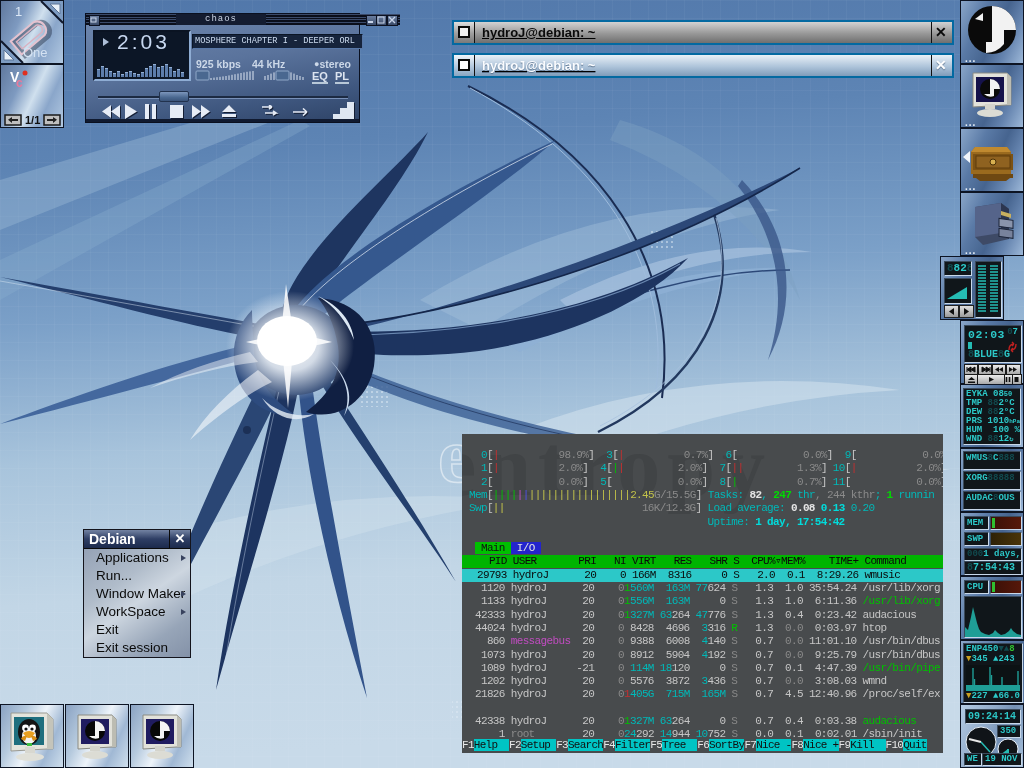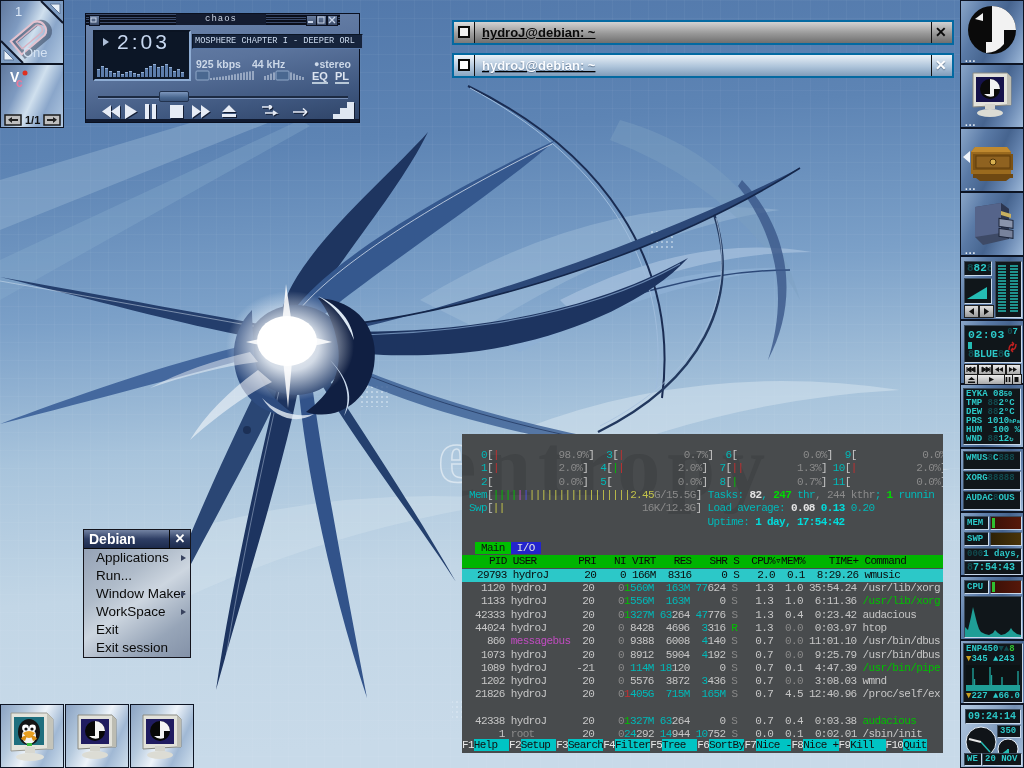--- a/index.html
+++ b/index.html
@@ -179,21 +179,21 @@
 <div class="mi">Run...</div>
 <div class="mi">Window Maker<div class="arr"></div></div>
 <div class="mi">WorkSpace<div class="arr"></div></div>
 <div class="mi">Exit</div>
 <div class="mi">Exit session</div>
 </div>
   </div>
 <style>
 #xmms{position:absolute;left:85px;top:13px;width:273px;height:108px;border:1px solid #0a1020;z-index:4;
  background:linear-gradient(171deg,#7089b0 0%,#5a739c 45%,#3e567e 78%,#2e4366 100%);}
-#xtitle{position:absolute;left:0;top:0;width:254px;height:11px;
+#xtitle{position:absolute;left:0;top:0;width:314px;height:11px;
  background:repeating-linear-gradient(#3a4a6a 0px,#3a4a6a 1px,#0a0e1a 1px,#0a0e1a 2.75px);}
 #xtitle .xt{position:absolute;left:90px;width:90px;text-align:center;font-size:9px;line-height:11px;color:#cdd6e6;background:#141c30;font-family:"Liberation Mono",monospace;letter-spacing:1px;}
 #xtitle .tbtn{position:absolute;top:1px;width:9px;height:9px;background:linear-gradient(#6a7ea0,#3a4a68);border:1px solid #0c1222;}
 #xtitle .tbtn svg{position:absolute;left:0;top:0;}
 #xdisp{position:absolute;left:7px;top:16px;width:94px;height:47px;background:#0c1626;border:2px solid;border-color:#0a1322 #8fadd4 #8fadd4 #0a1322;}
 #xdisp .ply{position:absolute;left:8px;top:6px;width:0;height:0;border-left:6px solid #aebfd8;border-top:4px solid transparent;border-bottom:4px solid transparent;}
 #xdisp .tm{position:absolute;left:22px;top:-2px;font-size:21px;font-weight:normal;color:#c8d8f0;letter-spacing:3px;font-family:"Liberation Sans",sans-serif;}
 #xtit{position:absolute;left:106px;top:20px;width:162px;height:13px;background:#16243c;border:1px solid;border-color:#0a1526 #5878a8 #5878a8 #0a1526;overflow:hidden;padding-left:7px;}
 #xtit span{font-family:"Liberation Mono",monospace;font-size:8.6px;line-height:12px;color:#cddcf0;letter-spacing:0px;white-space:nowrap;position:absolute;left:2px;top:0;}
 .xinfo{position:absolute;top:44px;font-size:10.5px;font-weight:bold;color:#ccd8e8;}
@@ -481,21 +481,21 @@
   <path d="M14 14 L40 10 L48 16 V46 L22 52 L14 44 Z" fill="#3e4a66"></path>
   <path d="M40 10 L48 16 L48 46 L40 40 Z" fill="#2c3650"></path>
   <path d="M14 14 L40 10 L40 40 L14 44 Z" fill="#55648a"></path>
   <rect x="38" y="20" width="14" height="8" fill="#8a94ac" stroke="#1c2438" stroke-width="1" transform="skewY(8)"></rect>
   <rect x="38" y="30" width="14" height="8" fill="#78829c" stroke="#1c2438" stroke-width="1" transform="skewY(8)"></rect>
   <path d="M40 18 l10 3 v4 l-10 -3 z" fill="#c8b060"></path>
  </svg>
  <div class="dots">...</div>
 </div>
 
-<div class="tile" style="left:960px;top:256px;">
+<div class="tile" style="left:940px;top:256px;">
  <div class="lcd" style="left:3px;top:4px;width:26px;height:13px">
   <div class="lcdtx" style="left:2px;top:0px;font-size:11px;line-height:13px"><span class="dimc">8</span>82<span class="dimc">8</span></div>
  </div>
  <div class="lcd" style="left:3px;top:21px;width:26px;height:24px">
   <svg width="26" height="24">
         <path d="M2 20 L22 20 L22 8 Z" fill="#25bcb4"></path>
       </svg>
  </div>
  <div style="position:absolute;left:3px;top:48px;width:13px;height:11px;background:linear-gradient(#e0e0e0,#9a9a9a);border:1px solid #222">
       <svg width="13" height="11">
@@ -657,14 +657,14 @@
   <path d="M47 26 L39 32 A10 10 0 0 0 47 36 Z" fill="#25bcb4"></path>
       <path d="M47 26 L47 35" stroke="#25bcb4" stroke-width="2"></path>
  </svg>
  <div class="lcd" style="left:36px;top:20px;width:22px;height:11px">
       <div class="lcdtx" style="left:2px;top:0;font-size:9px;line-height:11px">350</div>
     </div>
  <div class="lcd" style="left:3px;top:48px;width:16px;height:11px">
       <div class="lcdtx" style="left:2px;top:0;font-size:9px;line-height:11px">WE</div>
     </div>
  <div class="lcd" style="left:21px;top:48px;width:38px;height:11px">
-      <div class="lcdtx" style="left:2px;top:0;font-size:9px;line-height:11px">20 NOV</div>
+      <div class="lcdtx" style="left:2px;top:0;font-size:9px;line-height:11px">19 NOV</div>
     </div>
 </div>
 </body></html>

